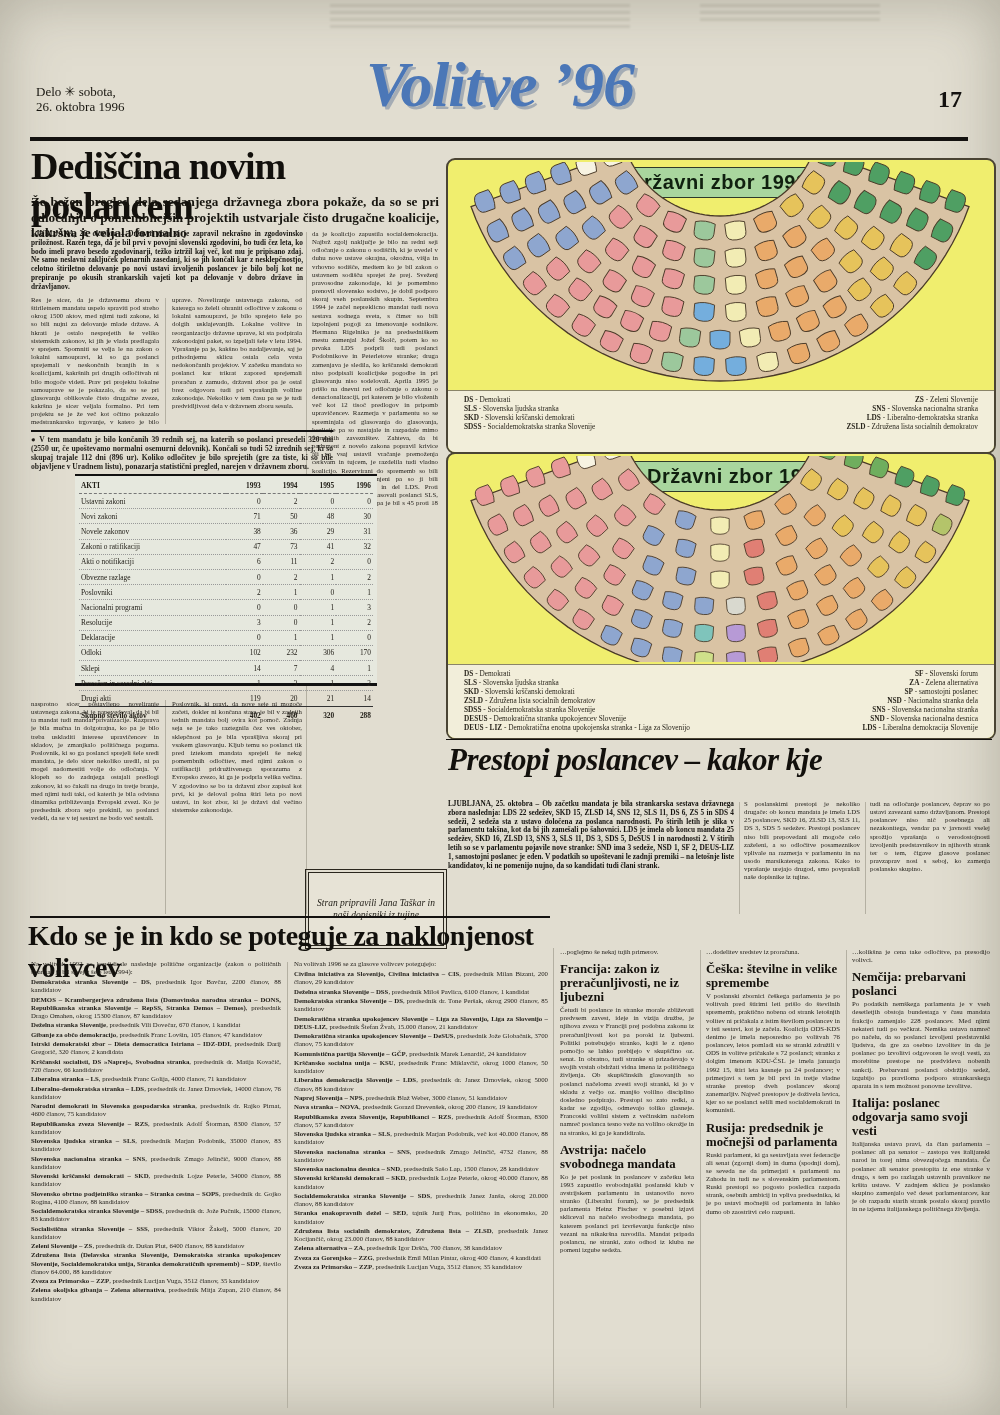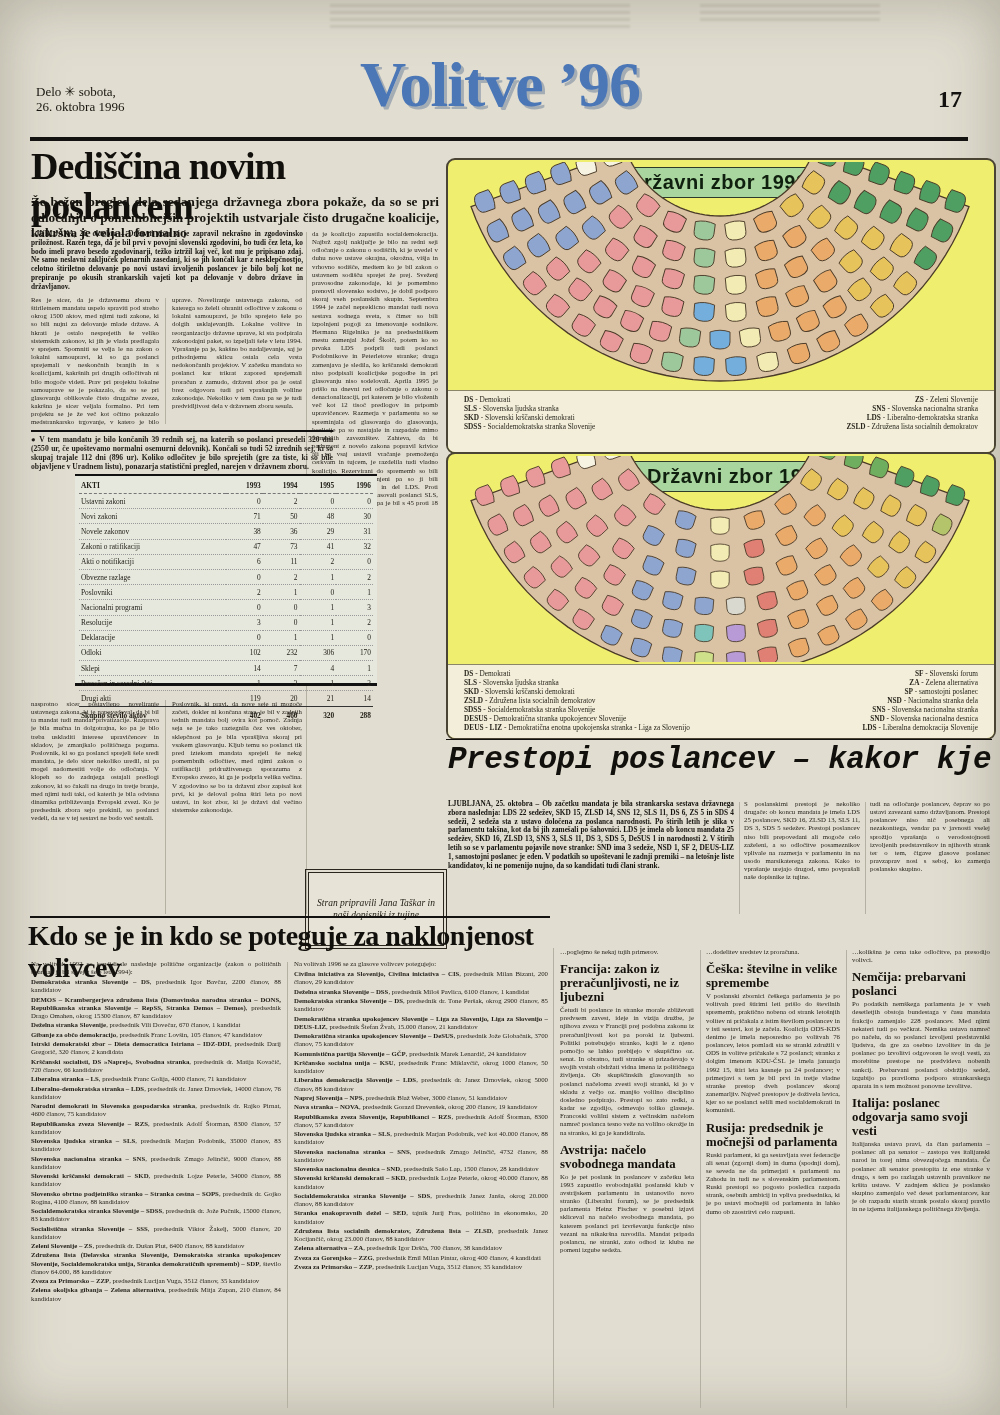--- a/index.html
+++ b/index.html
@@ -7,25 +7,25 @@
   #page{position:relative;width:1000px;height:1415px;background:#e1ddd0;overflow:hidden;
         box-shadow:inset 0 0 60px rgba(90,85,70,.35);}
   .abs{position:absolute;}
   .bt{font-size:6.8px;line-height:8.15px;text-align:justify;color:#211e19;overflow:hidden;}
   .bt b{font-weight:bold;}
   .lede{font-weight:bold;font-size:7.3px;line-height:8.8px;text-align:justify;color:#15130f;overflow:hidden;}
   .vr{width:1px;background:#b4b0a2;}
   .hr-heavy{background:#141210;}
   .ghost{opacity:.13;background:repeating-linear-gradient(180deg,#55503f 0 3px,transparent 3px 7px);filter:blur(1px);}
   .dateline{font-size:13px;line-height:15px;color:#17150f;}
-  .masthead{font-weight:bold;font-size:64px;color:#4b77b7;
+  .masthead{font-style:italic;font-weight:bold;font-size:64px;color:#4b77b7;
             text-shadow:3px 3px 0 rgba(52,80,130,.35);letter-spacing:-1px;}
   .pageno{font-size:24px;font-weight:bold;color:#141210;}
   .h1a{font-size:38px;font-weight:bold;letter-spacing:-1px;line-height:40px;color:#12100c;}
-  .h1b{font-size:31px;font-weight:bold;font-style:italic;letter-spacing:-.5px;color:#12100c;font-family:Liberation Mono, monospace;}
+  .h1b{font-size:31px;font-weight:bold;font-style:italic;letter-spacing:-.5px;color:#12100c;}
   .h1c{font-size:28px;font-weight:bold;letter-spacing:-.5px;color:#12100c;}
   .subhead{font-size:13.2px;line-height:15.6px;font-weight:bold;text-align:justify;color:#17150f;}
   .panel{background:#f0ee6e;border:2px solid #4a4434;border-radius:9px;overflow:hidden;}
   .ptitle{position:absolute;background:#a9d69e;border:1.5px solid #2e3a2a;padding:3px 12px;
           font-size:20px;font-weight:bold;color:#10200f;font-family:"Liberation Sans",sans-serif;letter-spacing:.5px;}
   .legend{position:absolute;background:#f2eeda;border-top:1px solid #8a8468;display:flex;justify-content:space-between;
           padding:4px 16px;box-sizing:border-box;}
   .legend .lcol{font-size:7.3px;line-height:9px;color:#2a261d;}
   .legend .rcol{font-size:7.3px;line-height:9px;color:#2a261d;text-align:right;}
   .tblwrap{background:#e6e8de;border-top:2px solid #111;border-bottom:3px solid #111;padding:2px 4px 4px 4px;box-sizing:border-box;}

